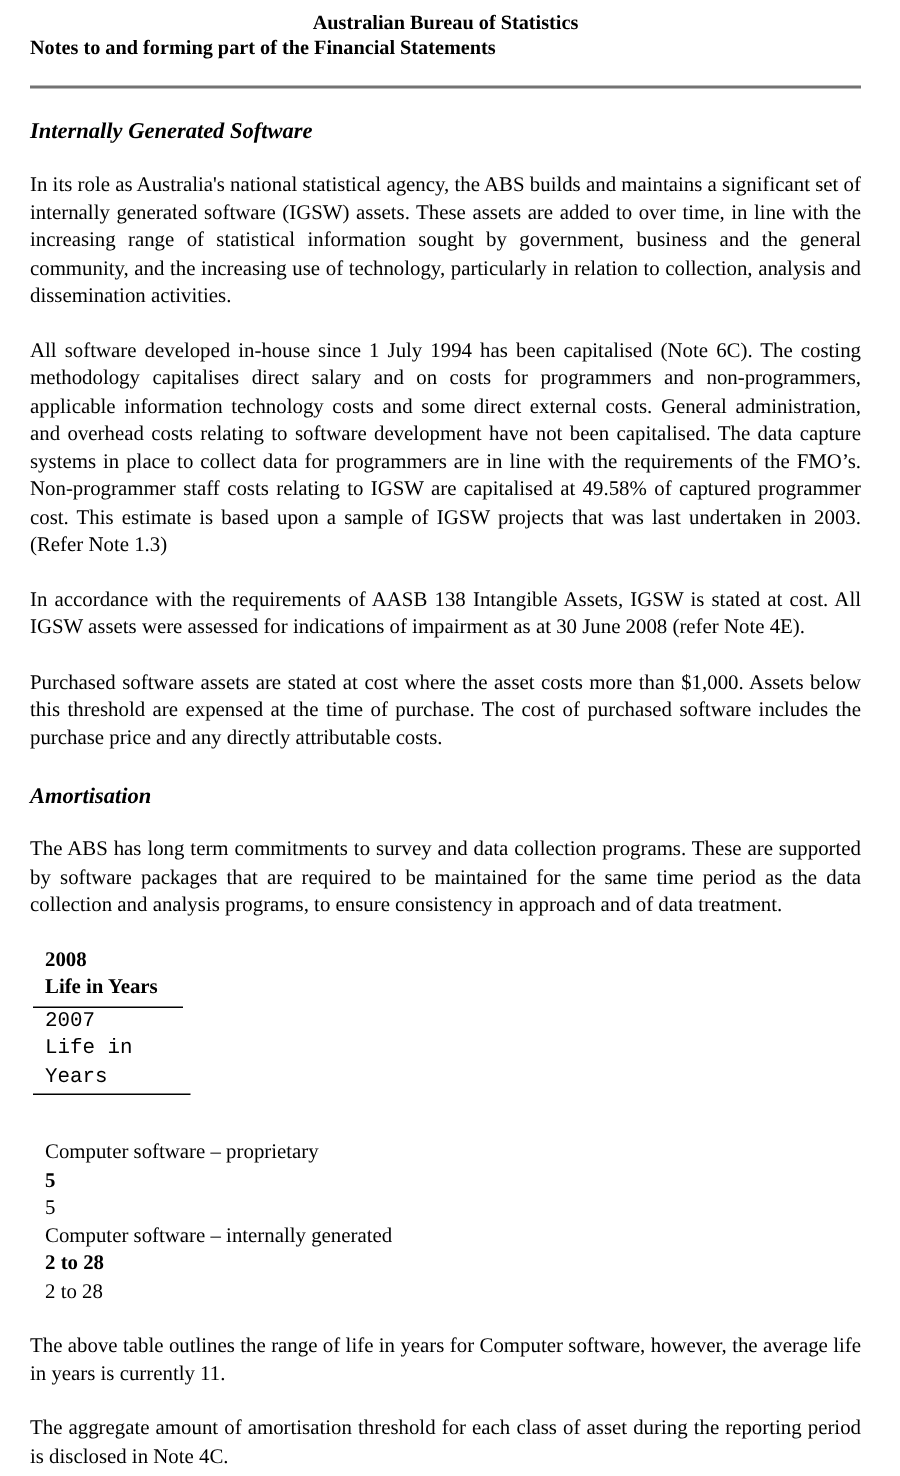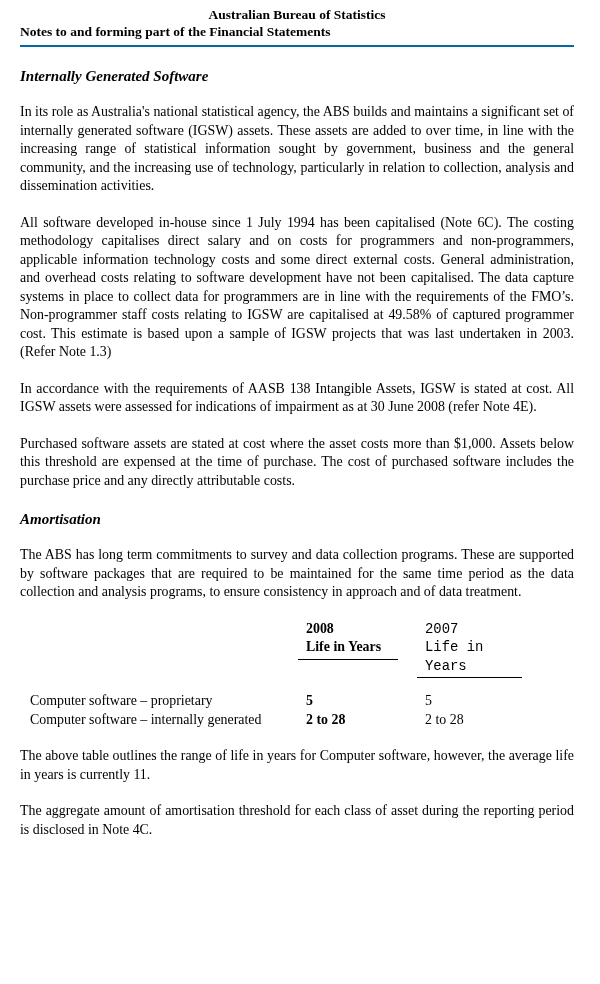--- a/index.html
+++ b/index.html
@@ -18,22 +18,22 @@
   .doc-title {
     text-align: center;
     font-weight: bold;
     font-size: 13.5px;
     line-height: 17px;
   }
   .notes-header {
     font-weight: bold;
     font-size: 13.5px;
     line-height: 17px;
-    padding-bottom: 5px;
-    border-bottom: 2px solid #0369a1;
+    padding-bottom: 17px;
+    border-bottom: 2px solid #737373;
     margin-bottom: 16px;
   }
   .section-heading {
     font-size: 15px;
     font-weight: bold;
     font-style: italic;
     line-height: 18px;
     margin: 20px 0 16px 0;
   }
   .body-para {
@@ -46,33 +46,33 @@
     font-size: 13.9px;
     line-height: 18.5px;
     margin: 18px 0 0 0;
   }
   
   .uselife-table {
     margin: 16px 0 0 10px;
     font-size: 13.9px;
     line-height: 18.5px;
   }
-  .t-head-row, .t-row { display: flex; }
+  .t-head-row, .t-row { display: flex; flex-direction: column; }
   .t-col-asset { width: 276px; }
   .t-col-a { width: 119px; }
   .t-col-b { width: 112px; }
   .t-head-cell {
     margin-left: -8px;
     padding: 0 0 2px 8px;
     border-bottom: 1.5px solid #000000;
   }
   .t-head-cell.c2008 { width: 100px; font-weight: bold; }
   .t-head-cell.c2007 { width: 105px; font-family: Liberation Mono, monospace; }
   .t-head-cell span { display: block; }
-  .t-rows { margin-top: 14px; }
+  .t-rows { margin-top: 30px; }
   .t-val-2008 { font-weight: bold; }
   .after-table { margin-top: 18px; }
 </style>
 </head>
 <body>
 
 <div class="page">
 
   <div class="doc-title">Australian Bureau of Statistics</div>
 

